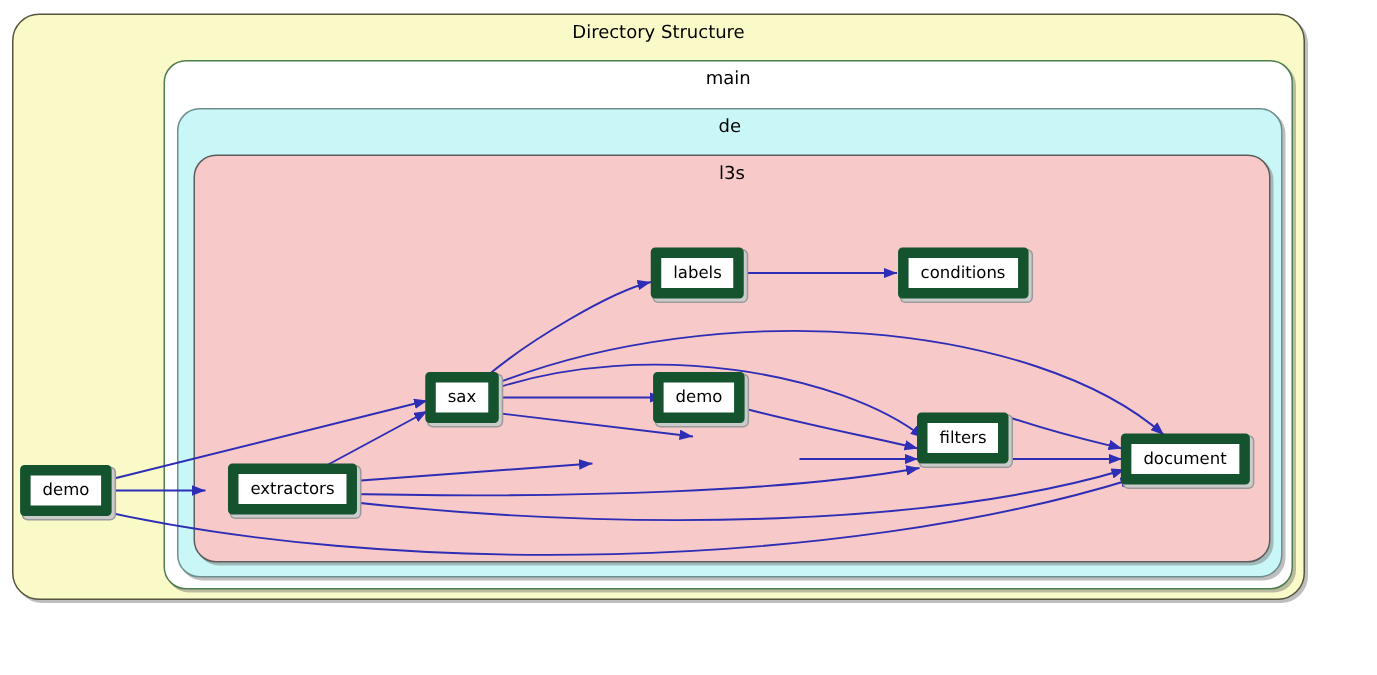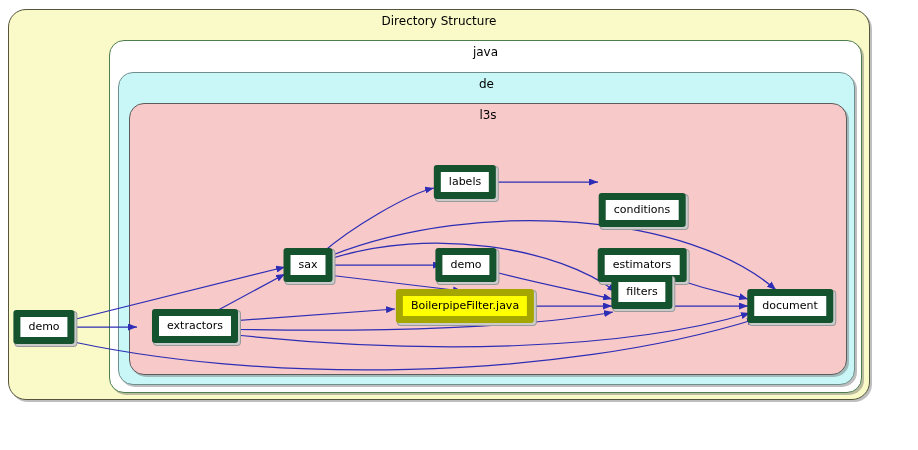--- a/index.html
+++ b/index.html
@@ -29,38 +29,38 @@
     padding:3px 8px 4px 8px;font-size:11px;line-height:13px;white-space:nowrap;
     box-shadow:2px 2px 0 0 #cbcbcb,2px 2px 0 1px #9a9a9a;
     text-align:center;
   }
   .node.highlight{background:#ffff00;border-color:#a6a600;}
 
   #node-demo{left:44px;top:327px;}
   #node-extractors{left:195px;top:326px;}
   #node-sax{left:308px;top:265px;}
   #node-labels{left:465px;top:182px;}
-  #node-conditions{left:642px;top:182px;margin-top:28px;}
+  #node-conditions{left:642px;top:182px;}
   #node-util{left:466px;top:265px;}
   #node-boilerpipe_filter{left:465px;top:306px;}
   #node-estimators{left:642px;top:265px;}
   #node-filters{left:642px;top:292px;}
   #node-document{left:790px;top:306px;}
 </style>
 </head>
 <body>
 
 <div class="stage">
 
   <div class="cbox" id="box-outer">
     <div class="cbox-title">Directory Structure</div>
   </div>
 
   <div class="cbox" id="box-main">
-    <div class="cbox-title">java</div>
+    <div class="cbox-title">main</div>
   </div>
 
   <div class="cbox" id="box-de">
     <div class="cbox-title">de</div>
   </div>
 
   <div class="cbox" id="box-l3s">
     <div class="cbox-title">l3s</div>
   </div>
 
@@ -89,18 +89,16 @@
       <path d="M 669,277 C 714,292 737,296 748,299" class="edge" stroke="#2d2db5" marker-end="url(#arrowhead)"></path>
       <path d="M 668,306 L 748,306" class="edge" stroke="#2d2db5" marker-end="url(#arrowhead)"></path>
     </svg>
 
   <div class="node" id="node-demo">demo</div>
   <div class="node" id="node-extractors">extractors</div>
   <div class="node" id="node-sax">sax</div>
   <div class="node" id="node-labels">labels</div>
   <div class="node" id="node-conditions">conditions</div>
   <div class="node" id="node-util">demo</div>
-  <div class="node highlight" id="node-boilerpipe_filter">BoilerpipeFilter.java</div>
-  <div class="node" id="node-estimators">estimators</div>
   <div class="node" id="node-filters">filters</div>
   <div class="node" id="node-document">document</div>
 
 </div>
 
 </body></html>

